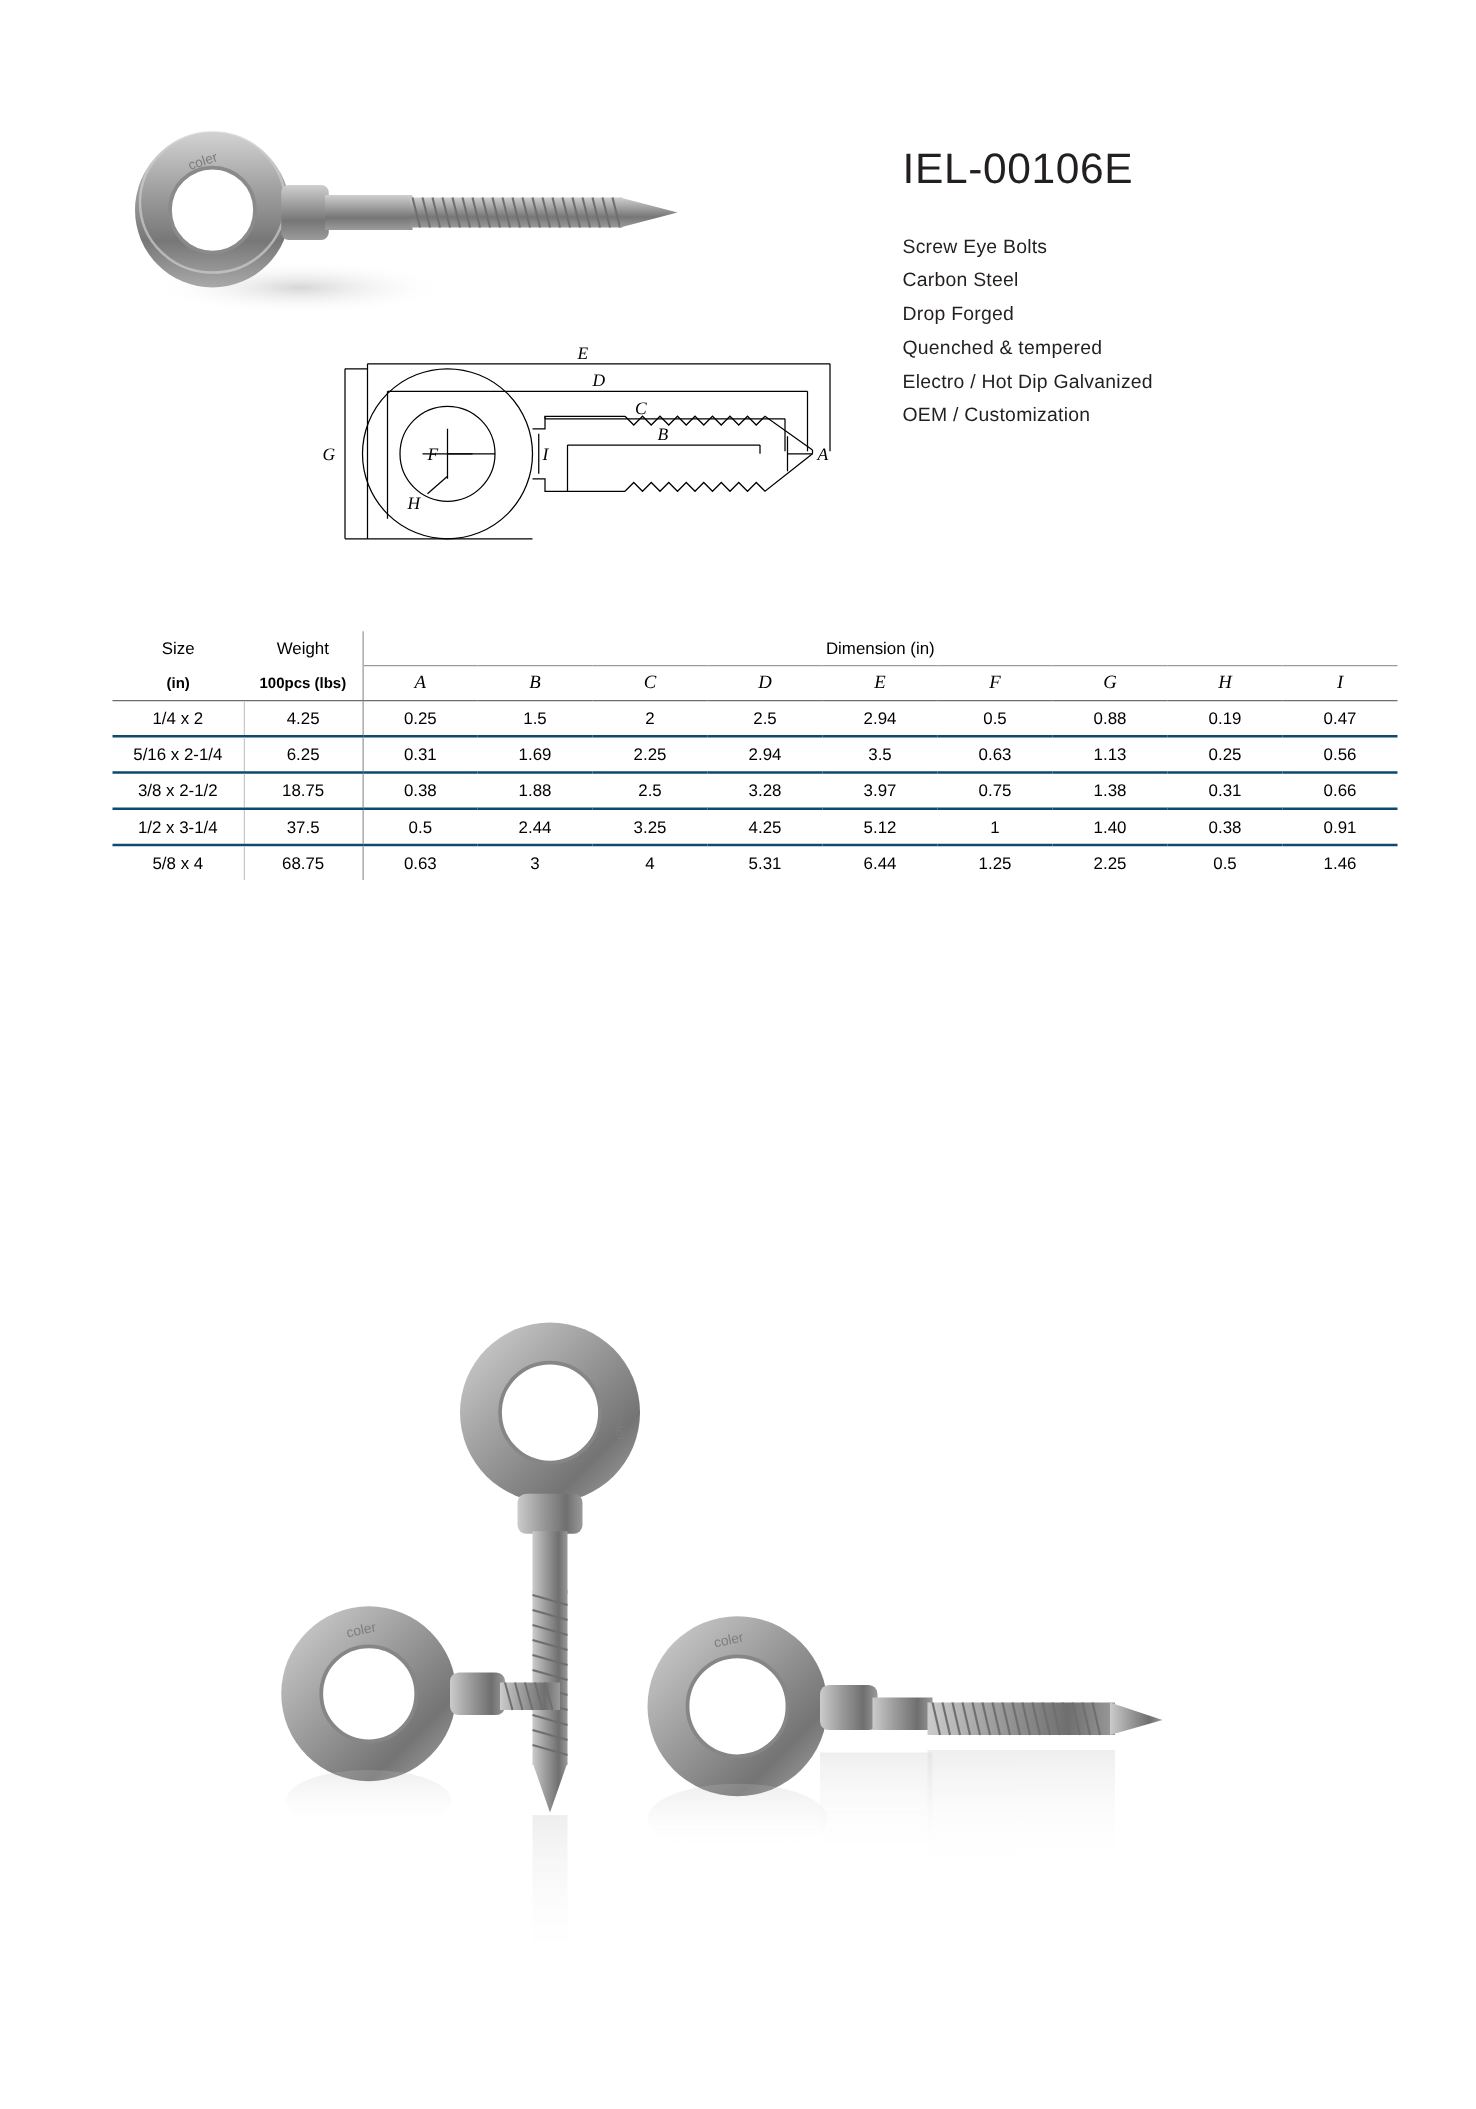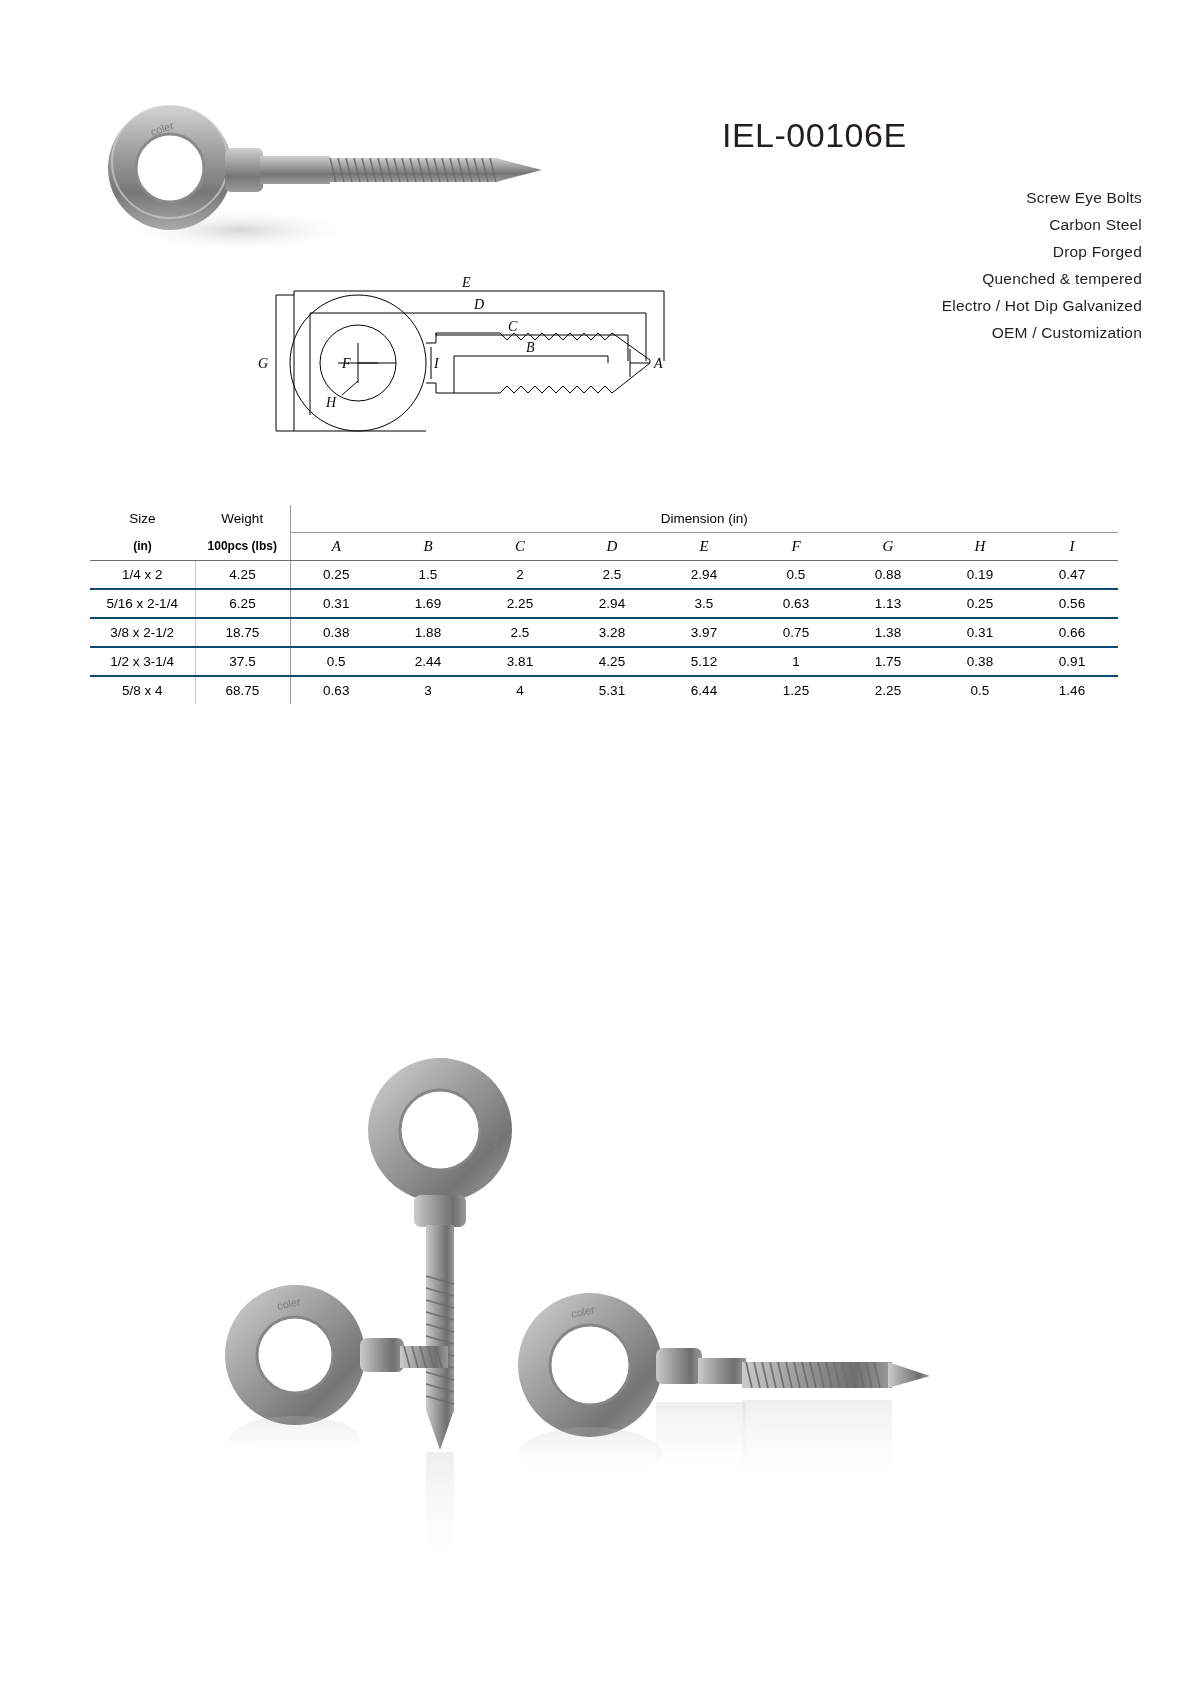--- a/index.html
+++ b/index.html
@@ -43,21 +43,20 @@
   .spec-list {
     list-style: none;
     margin: 0;
     padding: 0;
   }
   .spec-list li {
     font-size: 15.5px;
     line-height: 27px;
     color: #231f20;
     letter-spacing: 0.2px;
-    text-align: right;
   }
 
   
   .tech-drawing {
     position: absolute;
     left: 250px;
     top: 255px;
     width: 460px;
     height: 200px;
   }
@@ -391,25 +390,25 @@
         <td>0.75</td>
         <td>1.38</td>
         <td>0.31</td>
         <td>0.66</td>
       </tr>
       <tr>
         <td class="size-col">1/2 x 3-1/4</td>
         <td class="weight-col">37.5</td>
         <td>0.5</td>
         <td>2.44</td>
-        <td>3.81</td>
+        <td>3.25</td>
         <td>4.25</td>
         <td>5.12</td>
         <td>1</td>
-        <td>1.75</td>
+        <td>1.40</td>
         <td>0.38</td>
         <td>0.91</td>
       </tr>
       <tr>
         <td class="size-col">5/8 x 4</td>
         <td class="weight-col">68.75</td>
         <td>0.63</td>
         <td>3</td>
         <td>4</td>
         <td>5.31</td>

